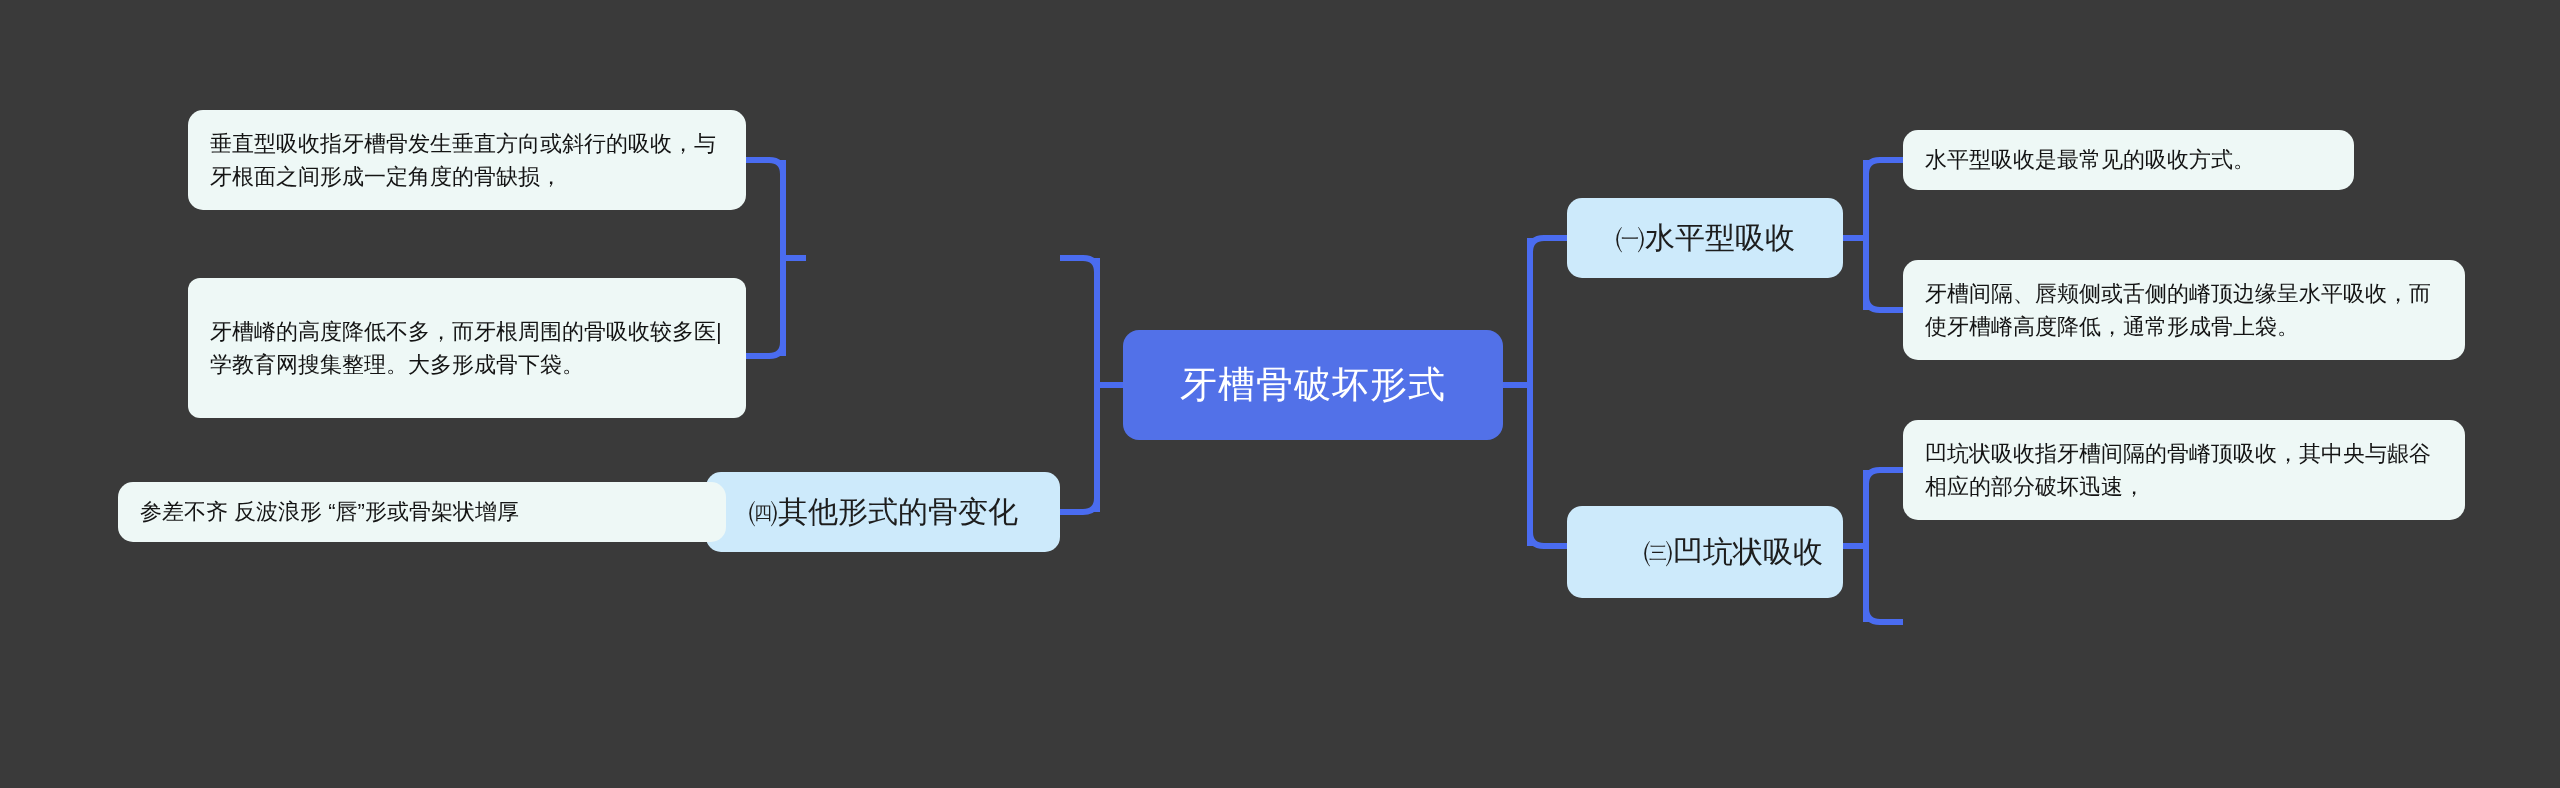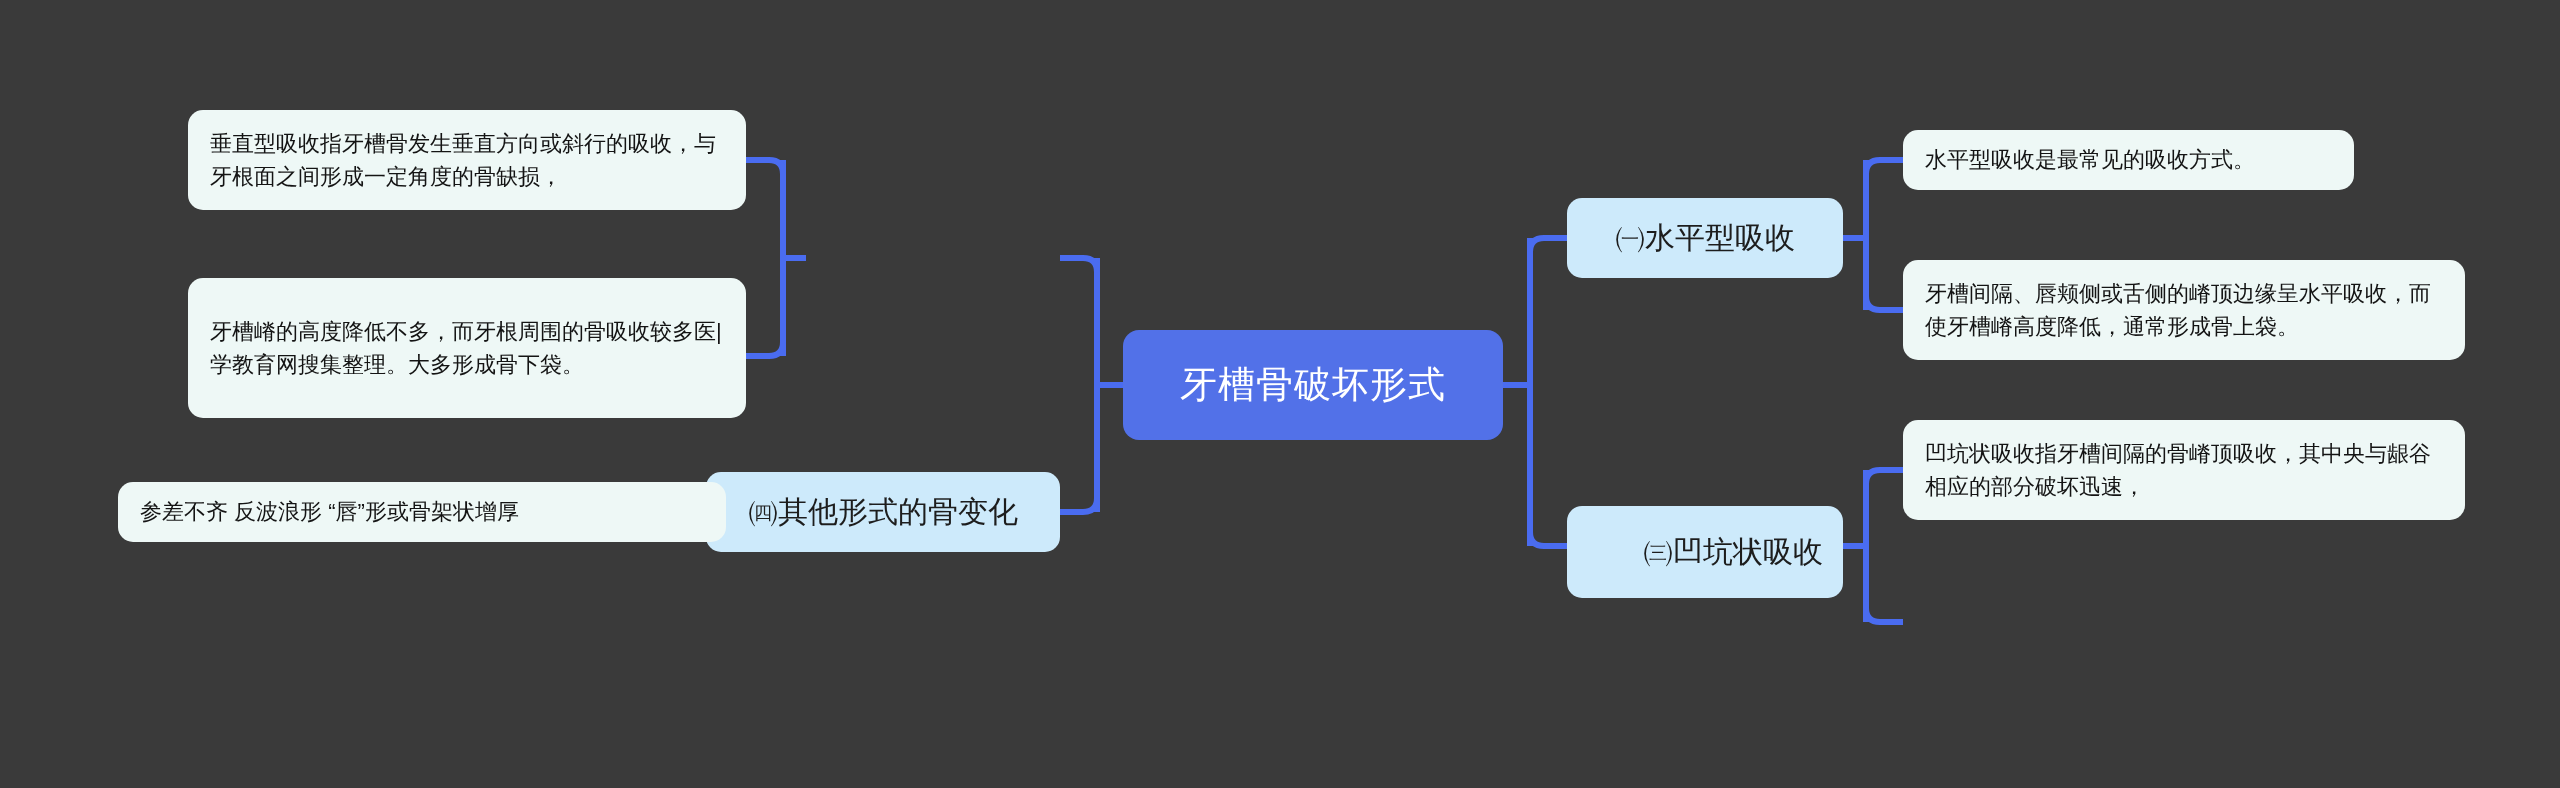--- a/index.html
+++ b/index.html
@@ -111,21 +111,21 @@
 
   <div class="node node-root" style="left:1123px; top:330px; width:380px; height:110px;">
     <span class="root-text">牙槽骨破坏形式</span>
   </div>
 
 
   <div class="node node-leaf" style="left:188px; top:110px; width:558px; height:100px;">
     <span class="leaf-text">垂直型吸收指牙槽骨发生垂直方向或斜行的吸收，与牙根面之间形成一定角度的骨缺损，</span>
   </div>
 
-  <div class="node node-leaf" style="left:188px; top:278px; width:558px; height:140px;">
+  <div class="node node-leaf" style="left:188px; top:278px; width:558px; height:140px;border-radius:12px;">
     <span class="leaf-text">牙槽嵴的高度降低不多，而牙根周围的骨吸收较多医|学教育网搜集整理。大多形成骨下袋。</span>
   </div>
 
   <div class="node node-branch" style="left:706px; top:472px; width:354px; height:80px;">
     <span class="branch-text">㈣其他形式的骨变化</span>
   </div>
 
   <div class="node node-leaf" style="left:118px; top:482px; width:608px; height:60px;">
     <span class="leaf-text">参差不齐 反波浪形 “唇”形或骨架状增厚</span>
   </div>

